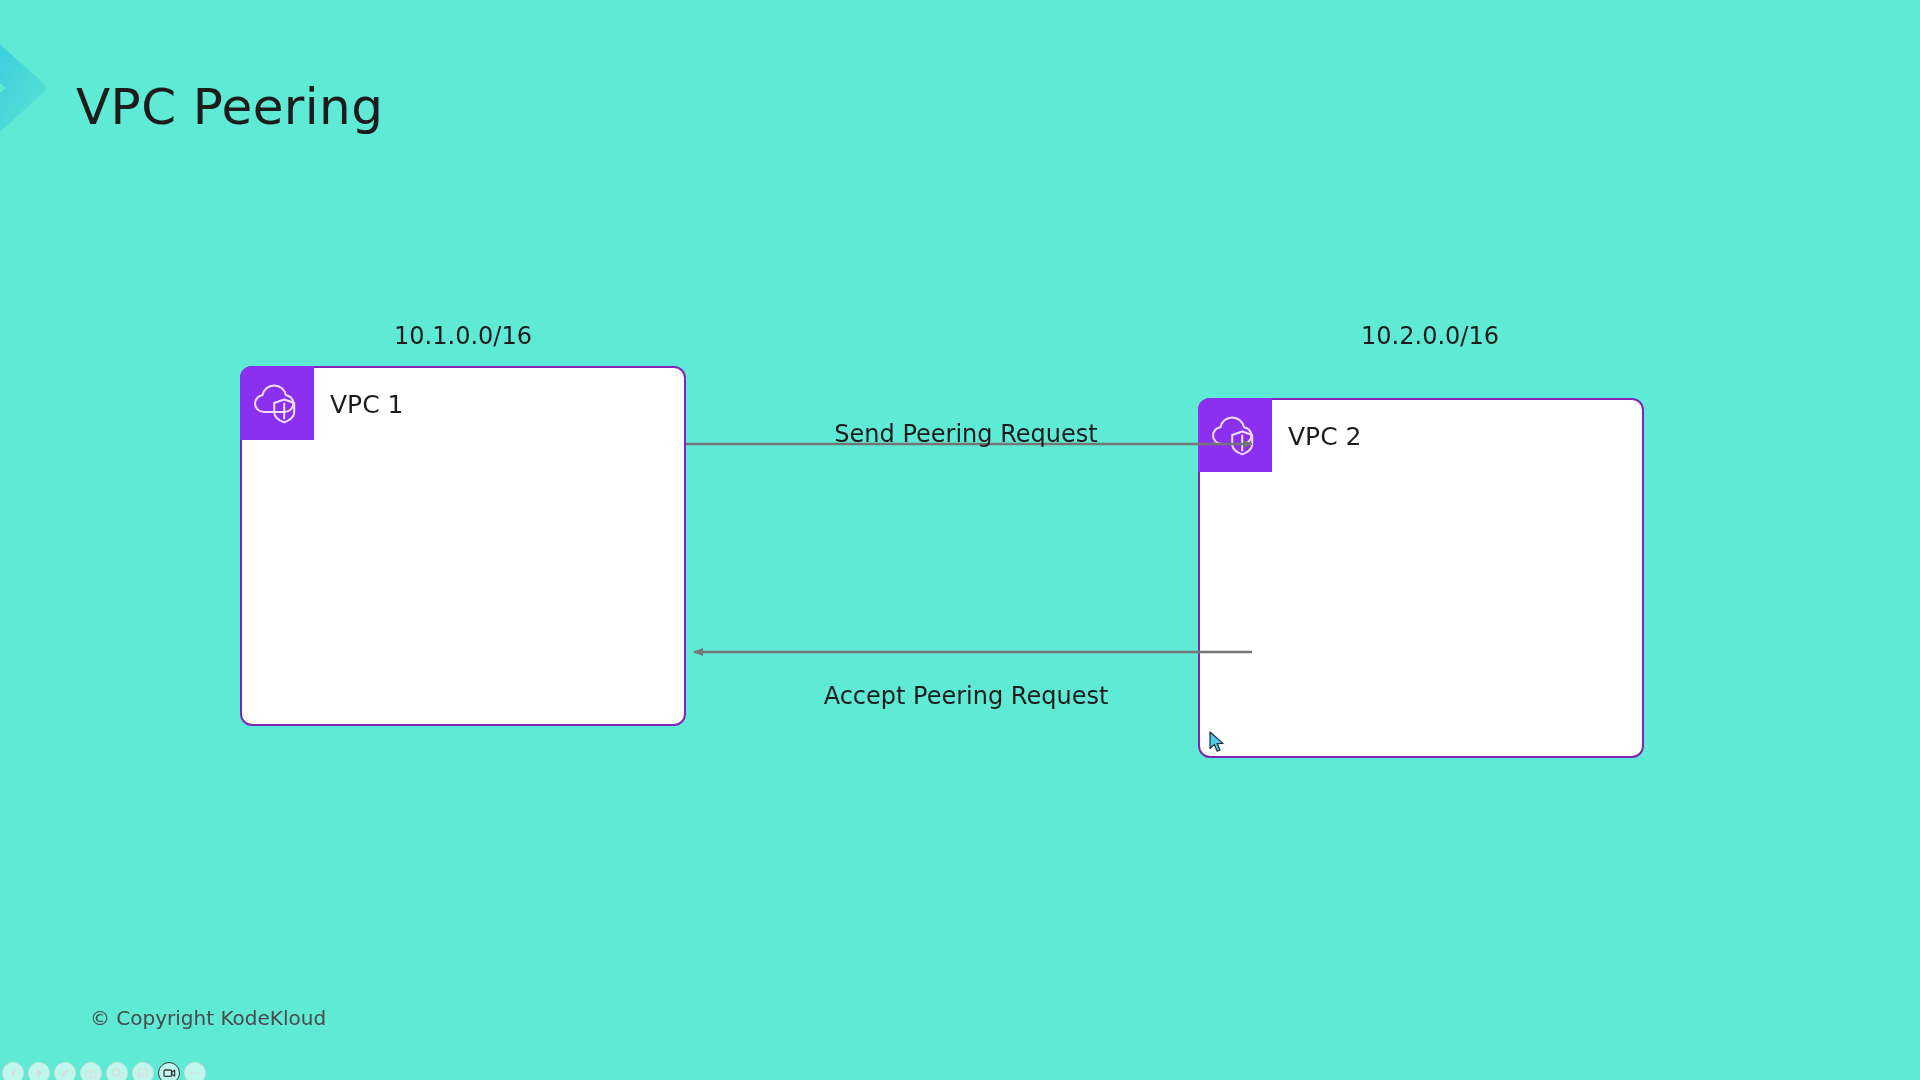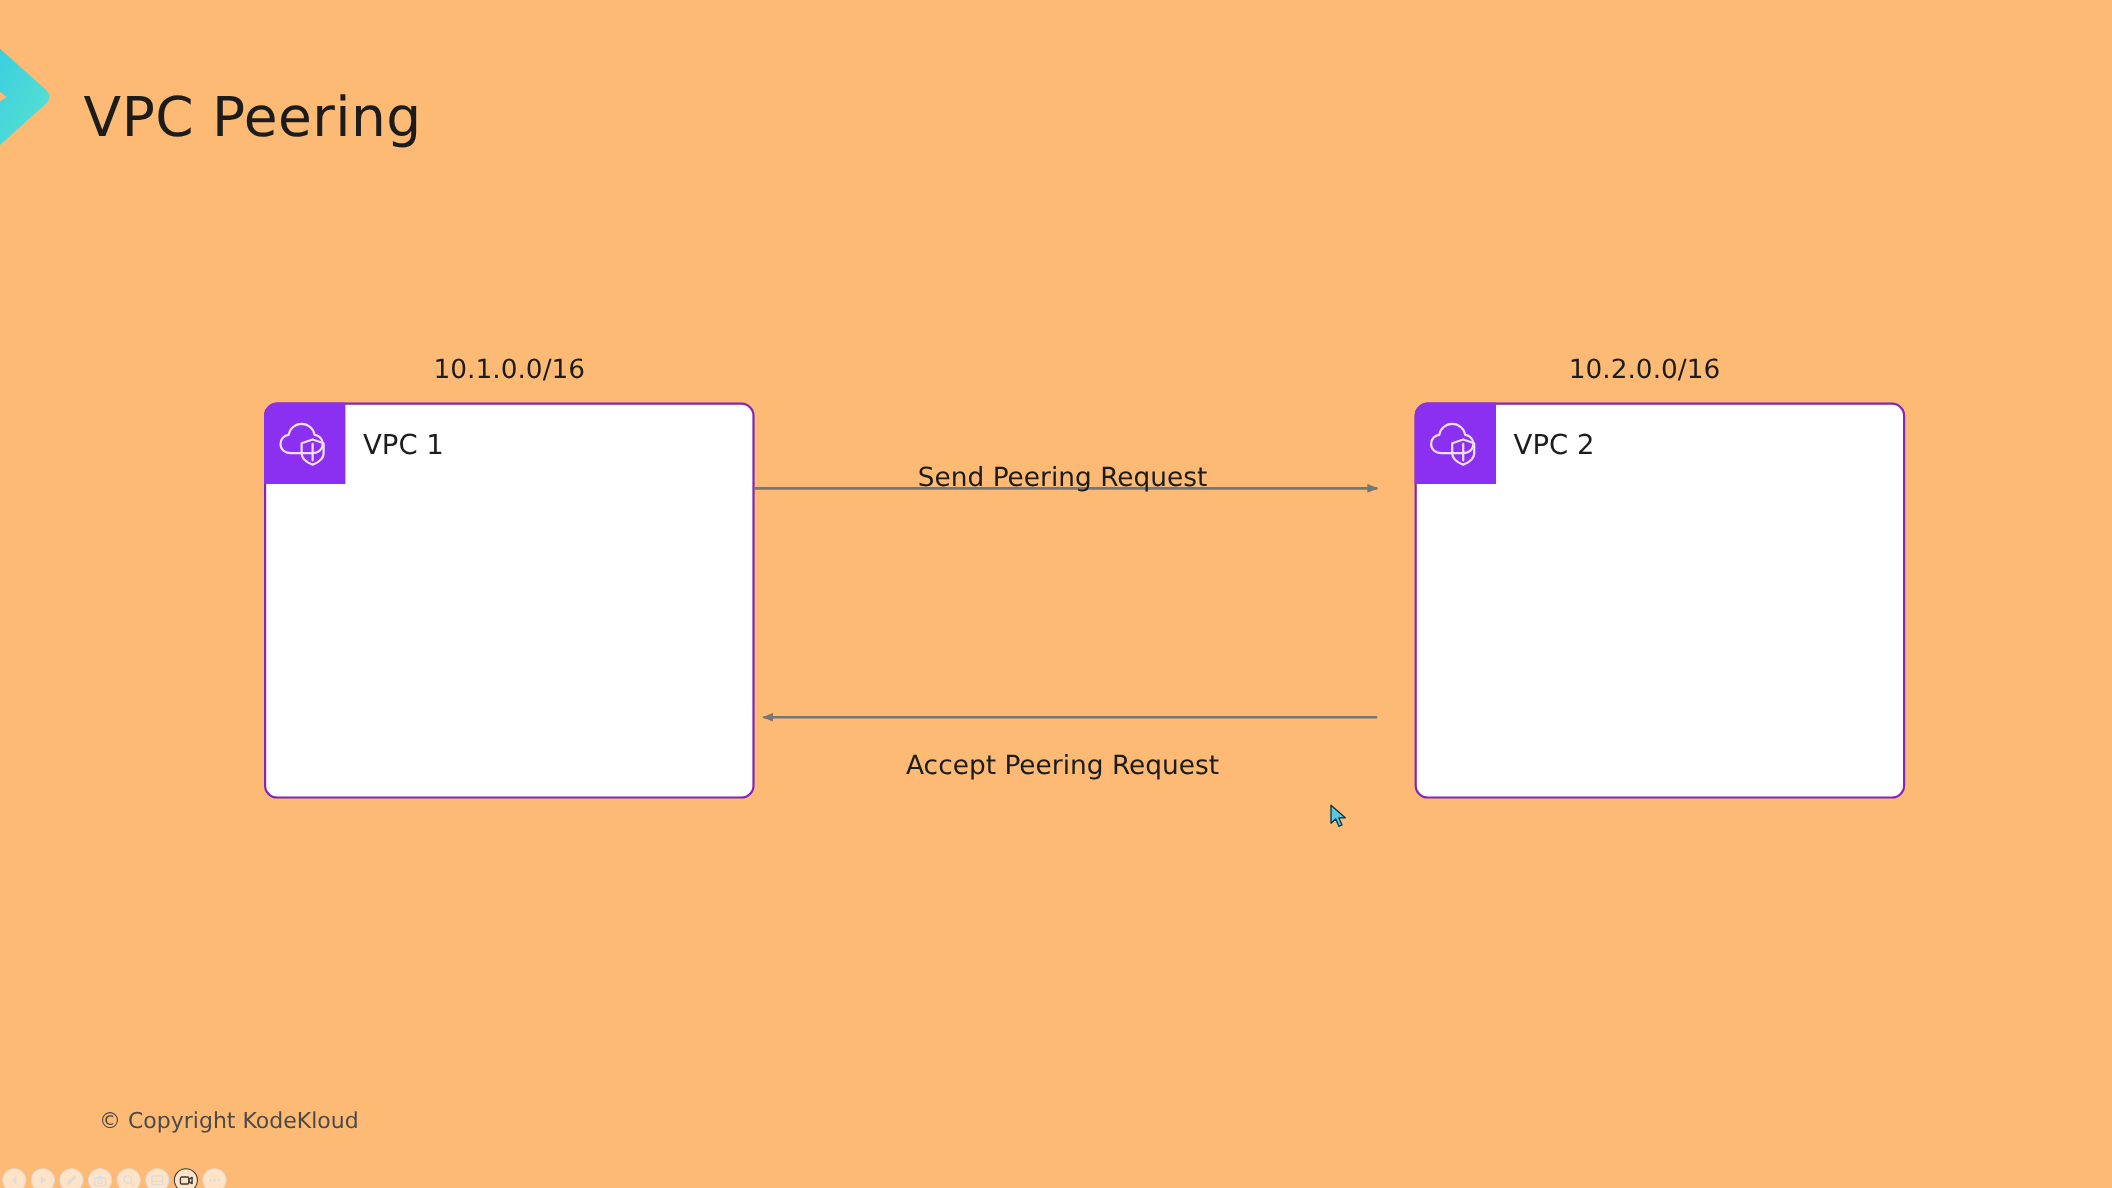--- a/index.html
+++ b/index.html
@@ -10,21 +10,21 @@
     height: 1080px;
     background: #ffffff;
     font-family: "DejaVu Sans", "Liberation Sans", sans-serif;
     overflow: hidden;
   }
 
   #slide {
     position: relative;
     width: 1920px;
     height: 1080px;
-    background: #fdba74;
+    background: #5eead4;
   }
 
   
   .brand-logo {
     position: absolute;
     left: -38px;
     top: 8px;
     width: 100px;
     height: 160px;
   }
@@ -54,21 +54,21 @@
   .vpc-box {
     position: absolute;
     border: 2px solid #8324b8;
     border-radius: 12px;
     background: #ffffff;
     width: 446px;
     height: 360px;
     top: 366px;
   }
   .vpc-box.vpc-1 { left: 240px; text-align: center; }
-  .vpc-box.vpc-2 { left: 1286px; }
+  .vpc-box.vpc-2 { left: 1198px; margin-top: 32px; }
 
   
   .vpc-icon-tile {
     position: absolute;
     left: -2px;
     top: -2px;
     width: 74px;
     height: 74px;
     background: #8b30f0;
     border-radius: 12px 0 0 0;
@@ -92,21 +92,21 @@
   .cidr-label {
     position: absolute;
     top: 322px;
     font-size: 24px;
     color: #1c1c1c;
     white-space: nowrap;
     text-align: center;
     width: 446px;
   }
   .cidr-label.cidr-1 { left: 240px; }
-  .cidr-label.cidr-2 { left: 1272px; }
+  .cidr-label.cidr-2 { left: 1207px; }
 
   
   .connector-svg {
     position: absolute;
     left: 0;
     top: 0;
     width: 1920px;
     height: 1080px;
     pointer-events: none;
   }

